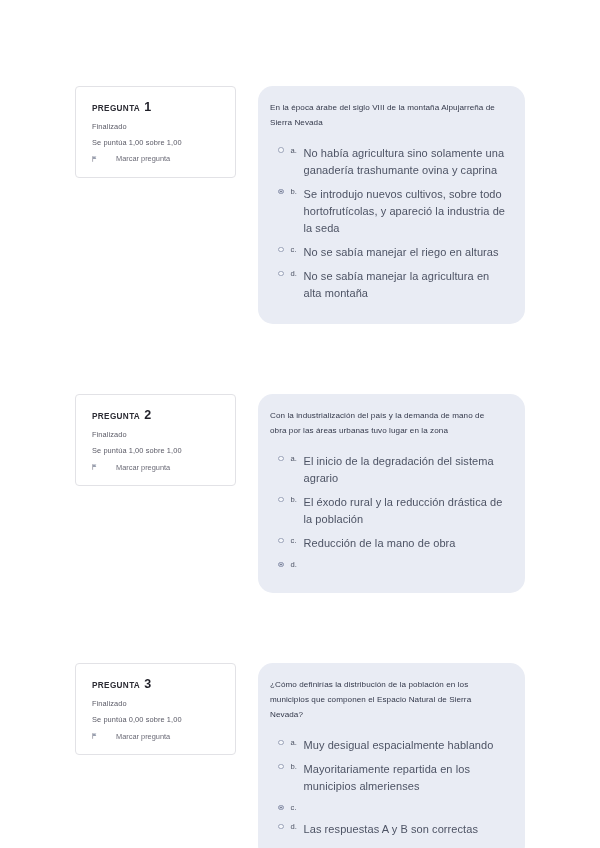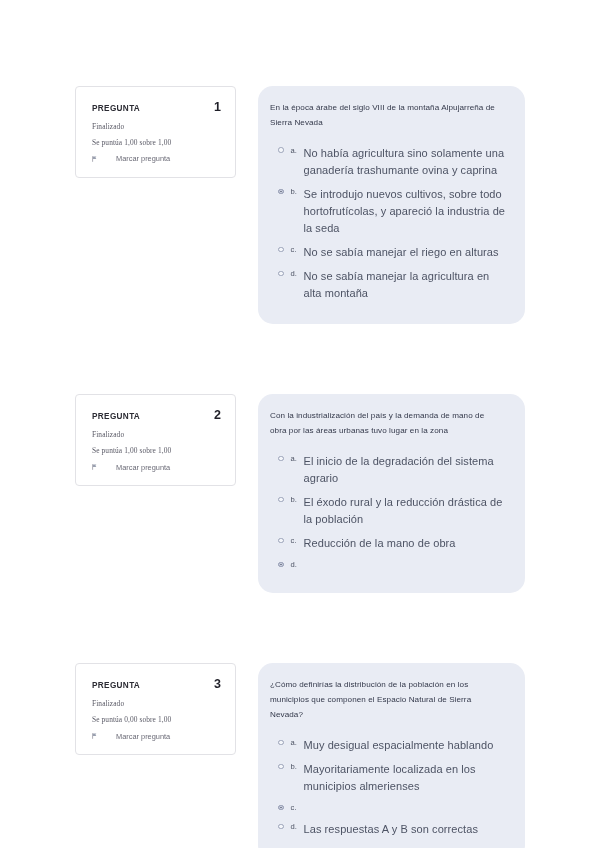--- a/index.html
+++ b/index.html
@@ -54,36 +54,34 @@
   .info-title {
     font-size: 8.2px;
     font-weight: bold;
     color: #2b2b33;
     letter-spacing: 0.35px;
     margin: 0 0 9px 0;
     line-height: 1;
     display: flex;
     align-items: baseline;
     gap: 4px;
-    justify-content: space-between;
   }
   .info-title .qnum {
     font-size: 12.5px;
     font-weight: bold;
     letter-spacing: 0;
     color: #1f1f28;
   }
 
   .info-line {
     font-size: 7.4px;
     color: #5a5a66;
     line-height: 1;
     margin: 0 0 9px 0;
     letter-spacing: 0.1px;
-    font-family: Liberation Serif, serif;
   }
   .info-line:last-child { margin-bottom: 0; }
 
   .flag-line {
     display: flex;
     align-items: center;
     gap: 19px;
     font-size: 7.4px;
     color: #6a6a76;
     line-height: 1;
@@ -287,21 +285,21 @@
           <p class="q-text">¿Cómo definirías la distribución de la población en los municipios que componen el Espacio Natural de Sierra Nevada?</p>
           <ul class="answers">
             <li class="answer">
               <span class="radio"></span>
               <span class="ans-letter">a.</span>
               <span class="ans-text">Muy desigual espacialmente hablando</span>
             </li>
             <li class="answer">
               <span class="radio"></span>
               <span class="ans-letter">b.</span>
-              <span class="ans-text">Mayoritariamente localizada en los municipios almerienses</span>
+              <span class="ans-text">Mayoritariamente repartida en los municipios almerienses</span>
             </li>
             <li class="answer">
               <span class="radio checked"></span>
               <span class="ans-letter">c.</span>
             </li>
             <li class="answer">
               <span class="radio"></span>
               <span class="ans-letter">d.</span>
               <span class="ans-text">Las respuestas A y B son correctas</span>
             </li>

